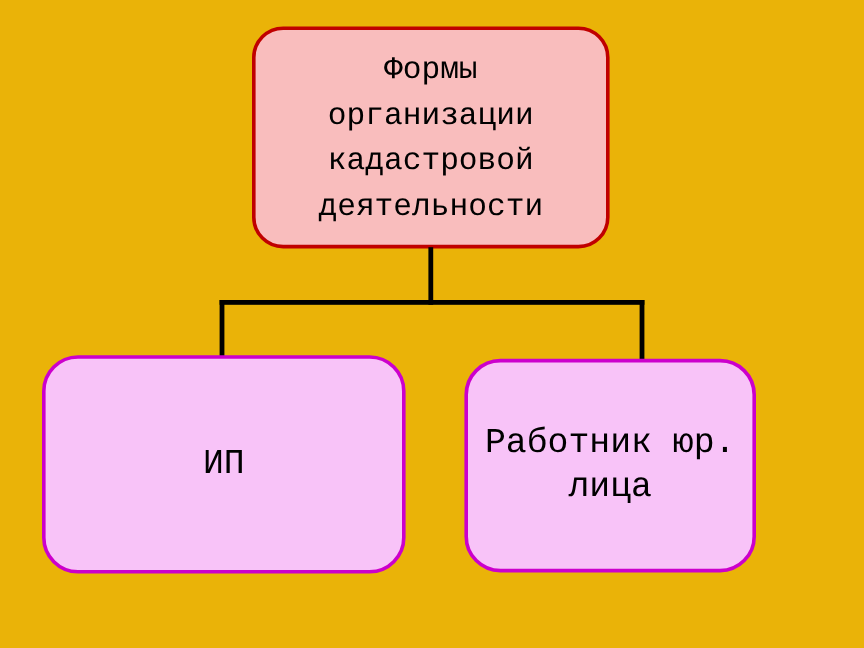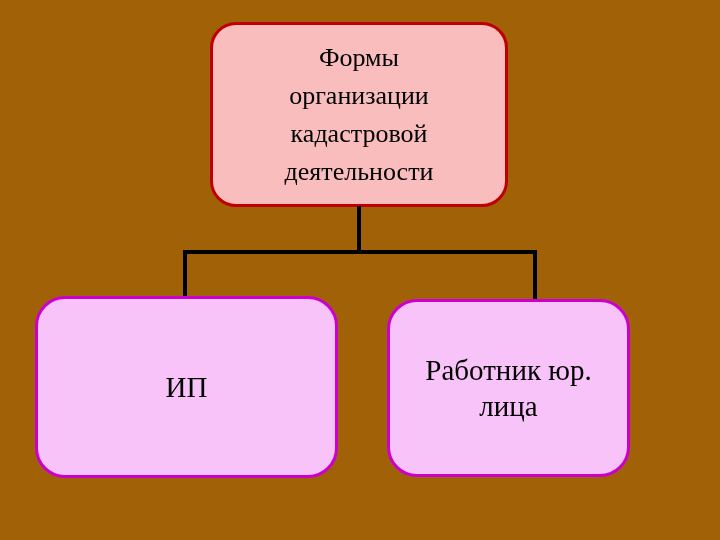--- a/index.html
+++ b/index.html
@@ -4,23 +4,23 @@
 <style>
   html, body {
     margin: 0;
     padding: 0;
     background: #ffffff;
   }
   .canvas {
     position: relative;
     width: 720px;
     height: 540px;
-    background: #a16207;
+    background: #eab308;
     overflow: hidden;
-    font-family: Liberation Serif, serif;
+    font-family: Liberation Mono, monospace;
     color: #000000;
   }
   .node {
     position: absolute;
     box-sizing: border-box;
     display: flex;
     align-items: center;
     justify-content: center;
     text-align: center;
   }

